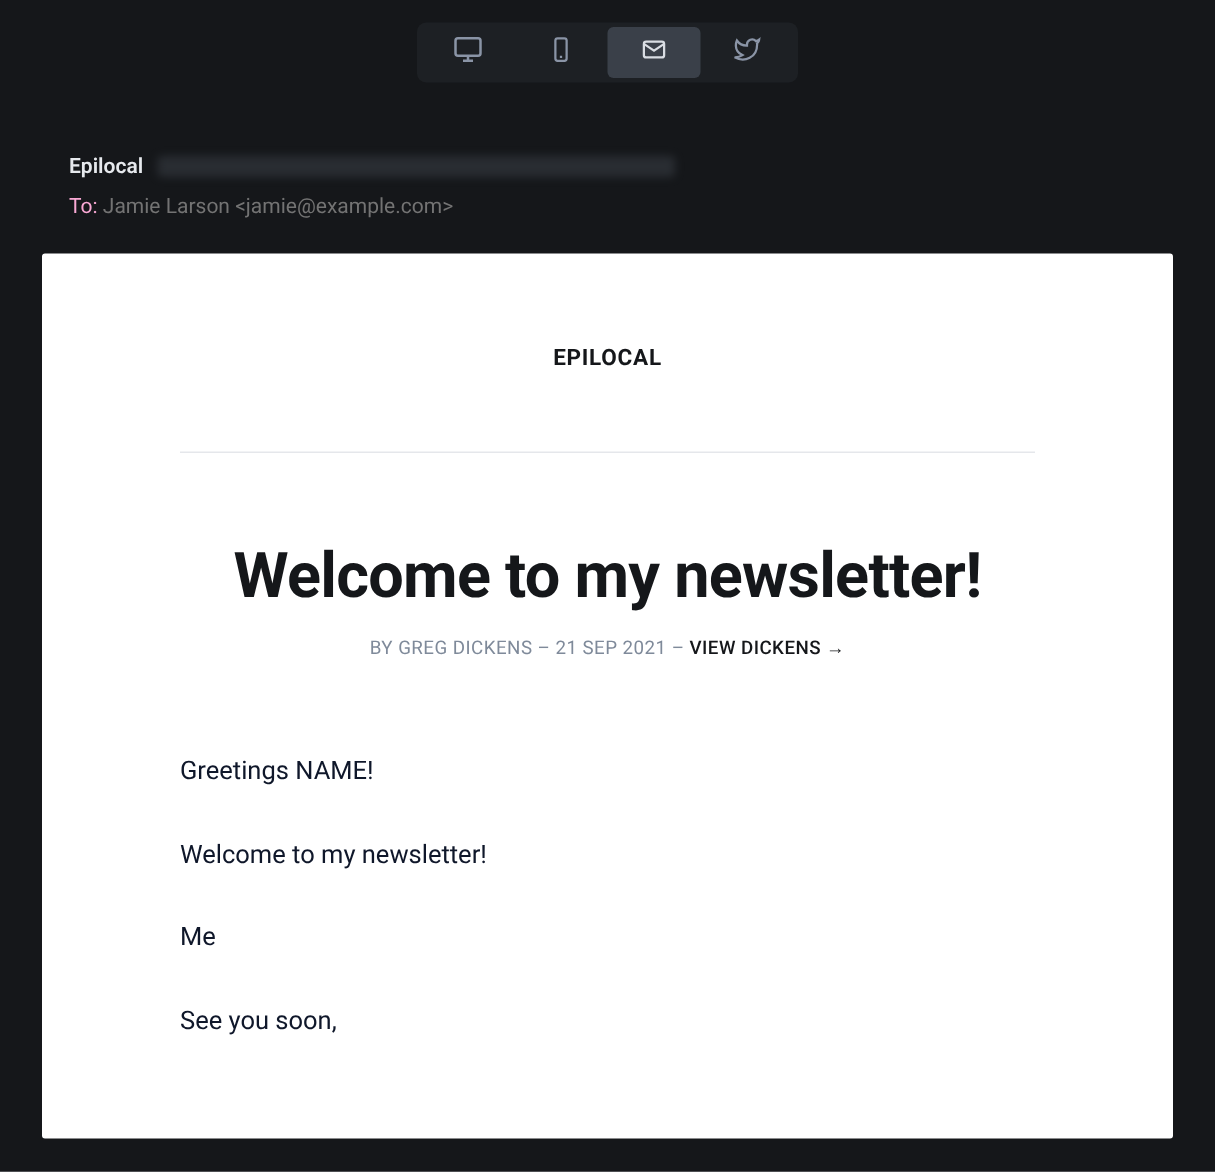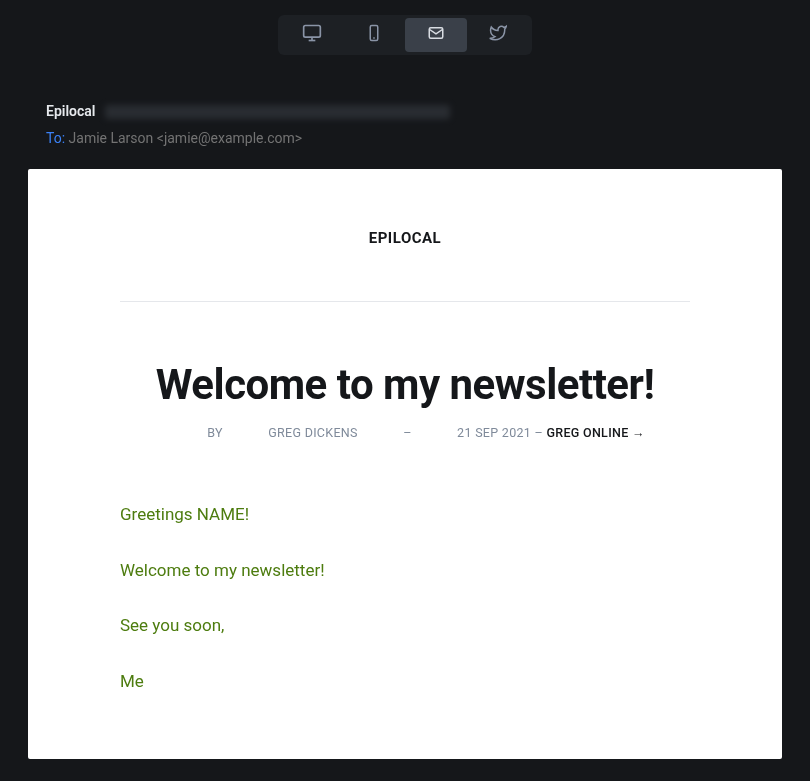--- a/index.html
+++ b/index.html
@@ -59,21 +59,21 @@
       display: inline-block;
       width: 345px;
       height: 14px;
       background: #3a3f46;
       filter: blur(3px);
       opacity: 0.55;
       vertical-align: middle;
       margin-left: 6px;
       border-radius: 3px;
     }
-    .meta .to-label { color: #3b82f6; }
+    .meta .to-label { color: #f9a8d4; }
     .meta .to-value { color: #737373; }
     .email-body {
       background: #ffffff;
       width: 100%;
       border-radius: 2px;
       padding: 60px 46px 40px 46px;
       height: 590px;
       overflow: hidden;
     }
     .brand {
@@ -97,32 +97,32 @@
       margin-top: 58px;
       letter-spacing: -0.5px;
     }
     .byline {
       text-align: center;
       margin-top: 16px;
       font-size: 12.5px;
       letter-spacing: 0.3px;
       color: #7f8a9a;
     }
-    .byline .upper { text-transform: uppercase; margin-left: 42px; }
+    .byline .upper { text-transform: uppercase; }
     .byline .view-online {
       color: #15171a;
       font-weight: 500;
       text-transform: none;
       cursor: pointer;
       text-decoration: none;
     }
     .body-text {
       margin-top: 62px;
       font-size: 17px;
-      color: #4d7c0f;
+      color: #0f172a;
       line-height: 1.5;
       padding: 0 46px;
     }
     .body-text p { margin-bottom: 30px; }
   </style>
 </head>
 <body>
 
 <div class="topbar">
   <div class="tab-group">
@@ -172,24 +172,24 @@
       <span class="to-label">To:</span>
       <span class="to-value">Jamie Larson &lt;jamie@example.com&gt;</span>
     </div>
   </div>
 
   <div class="email-body">
     <div class="brand">EPILOCAL</div>
     <hr class="divider">
     <h1 class="title">Welcome to my newsletter!</h1>
     <div class="byline">
-      <span class="upper">BY </span><span class="upper">GREG DICKENS</span><span class="upper"> – </span><span class="upper">21 SEP 2021</span><span> – </span><a class="view-online">GREG ONLINE →</a>
+      <span class="upper">BY </span><span class="upper">GREG DICKENS</span><span class="upper"> – </span><span class="upper">21 SEP 2021</span><span> – </span><a class="view-online">VIEW DICKENS →</a>
     </div>
     <div class="body-text">
       <p>Greetings NAME!</p>
       <p>Welcome to my newsletter!</p>
+      <p>Me</p>
       <p>See you soon,</p>
-      <p>Me</p>
     </div>
 
   </div>
 
 </div>
 
 </body></html>

